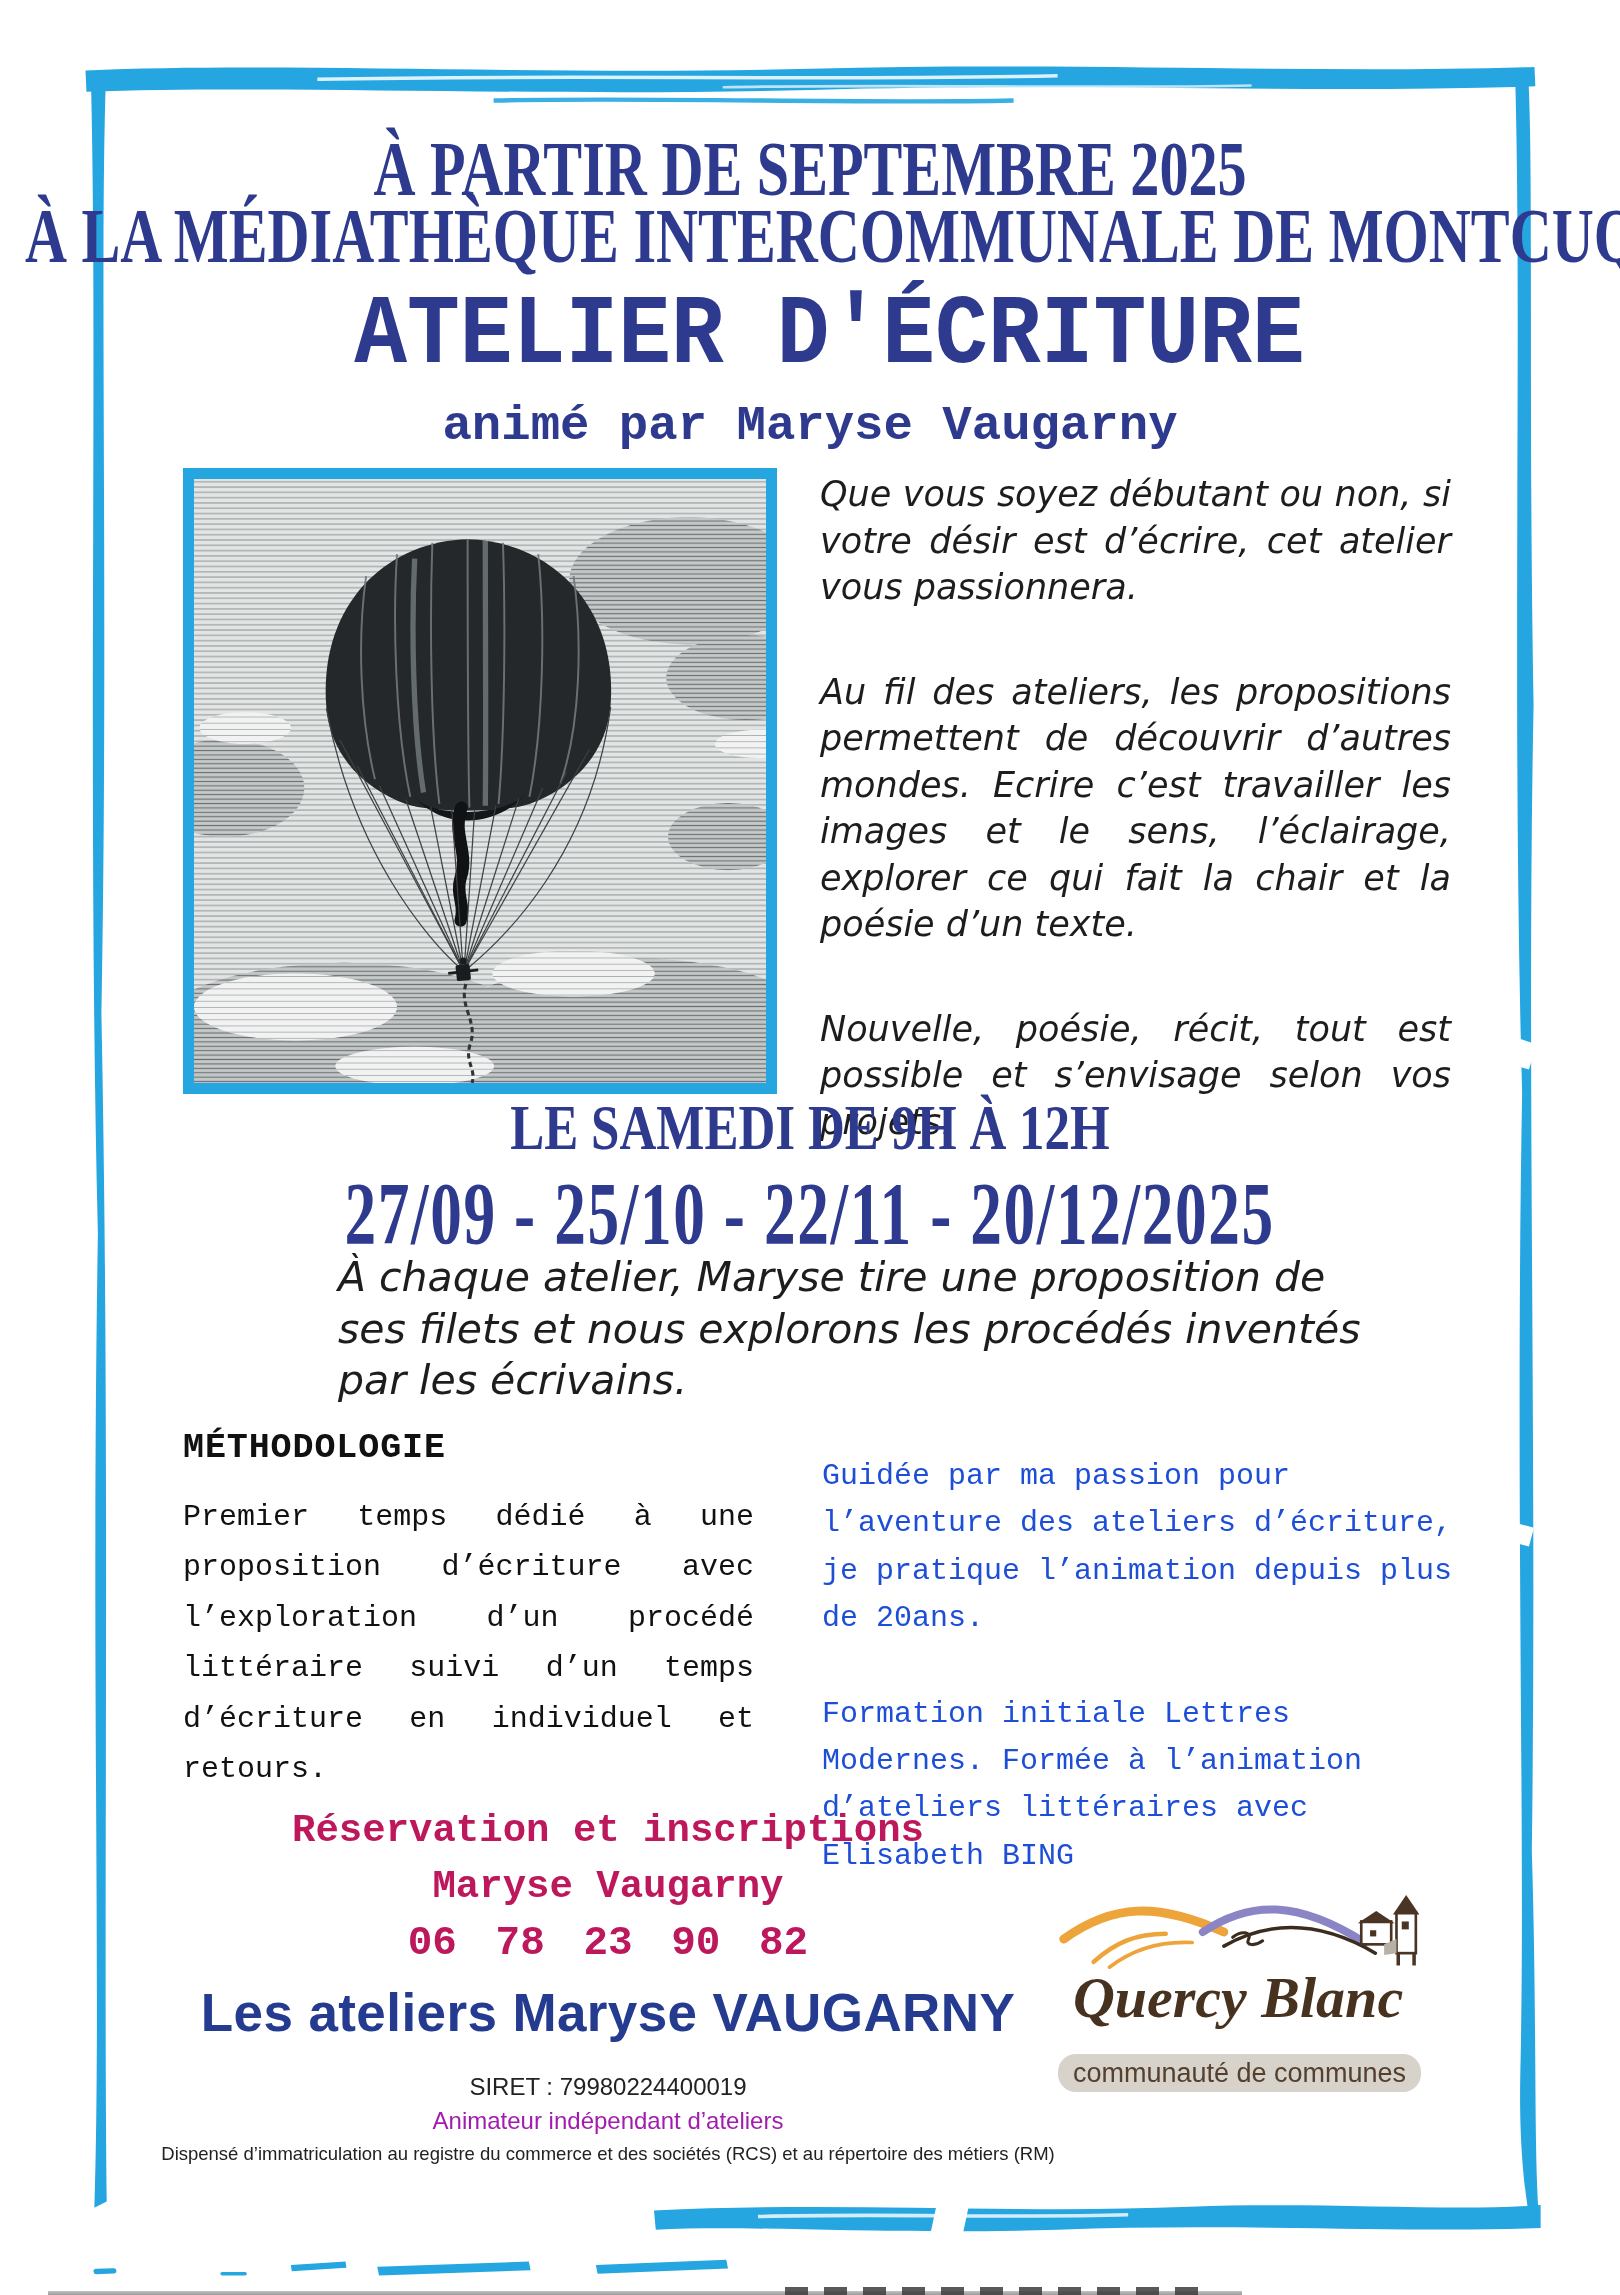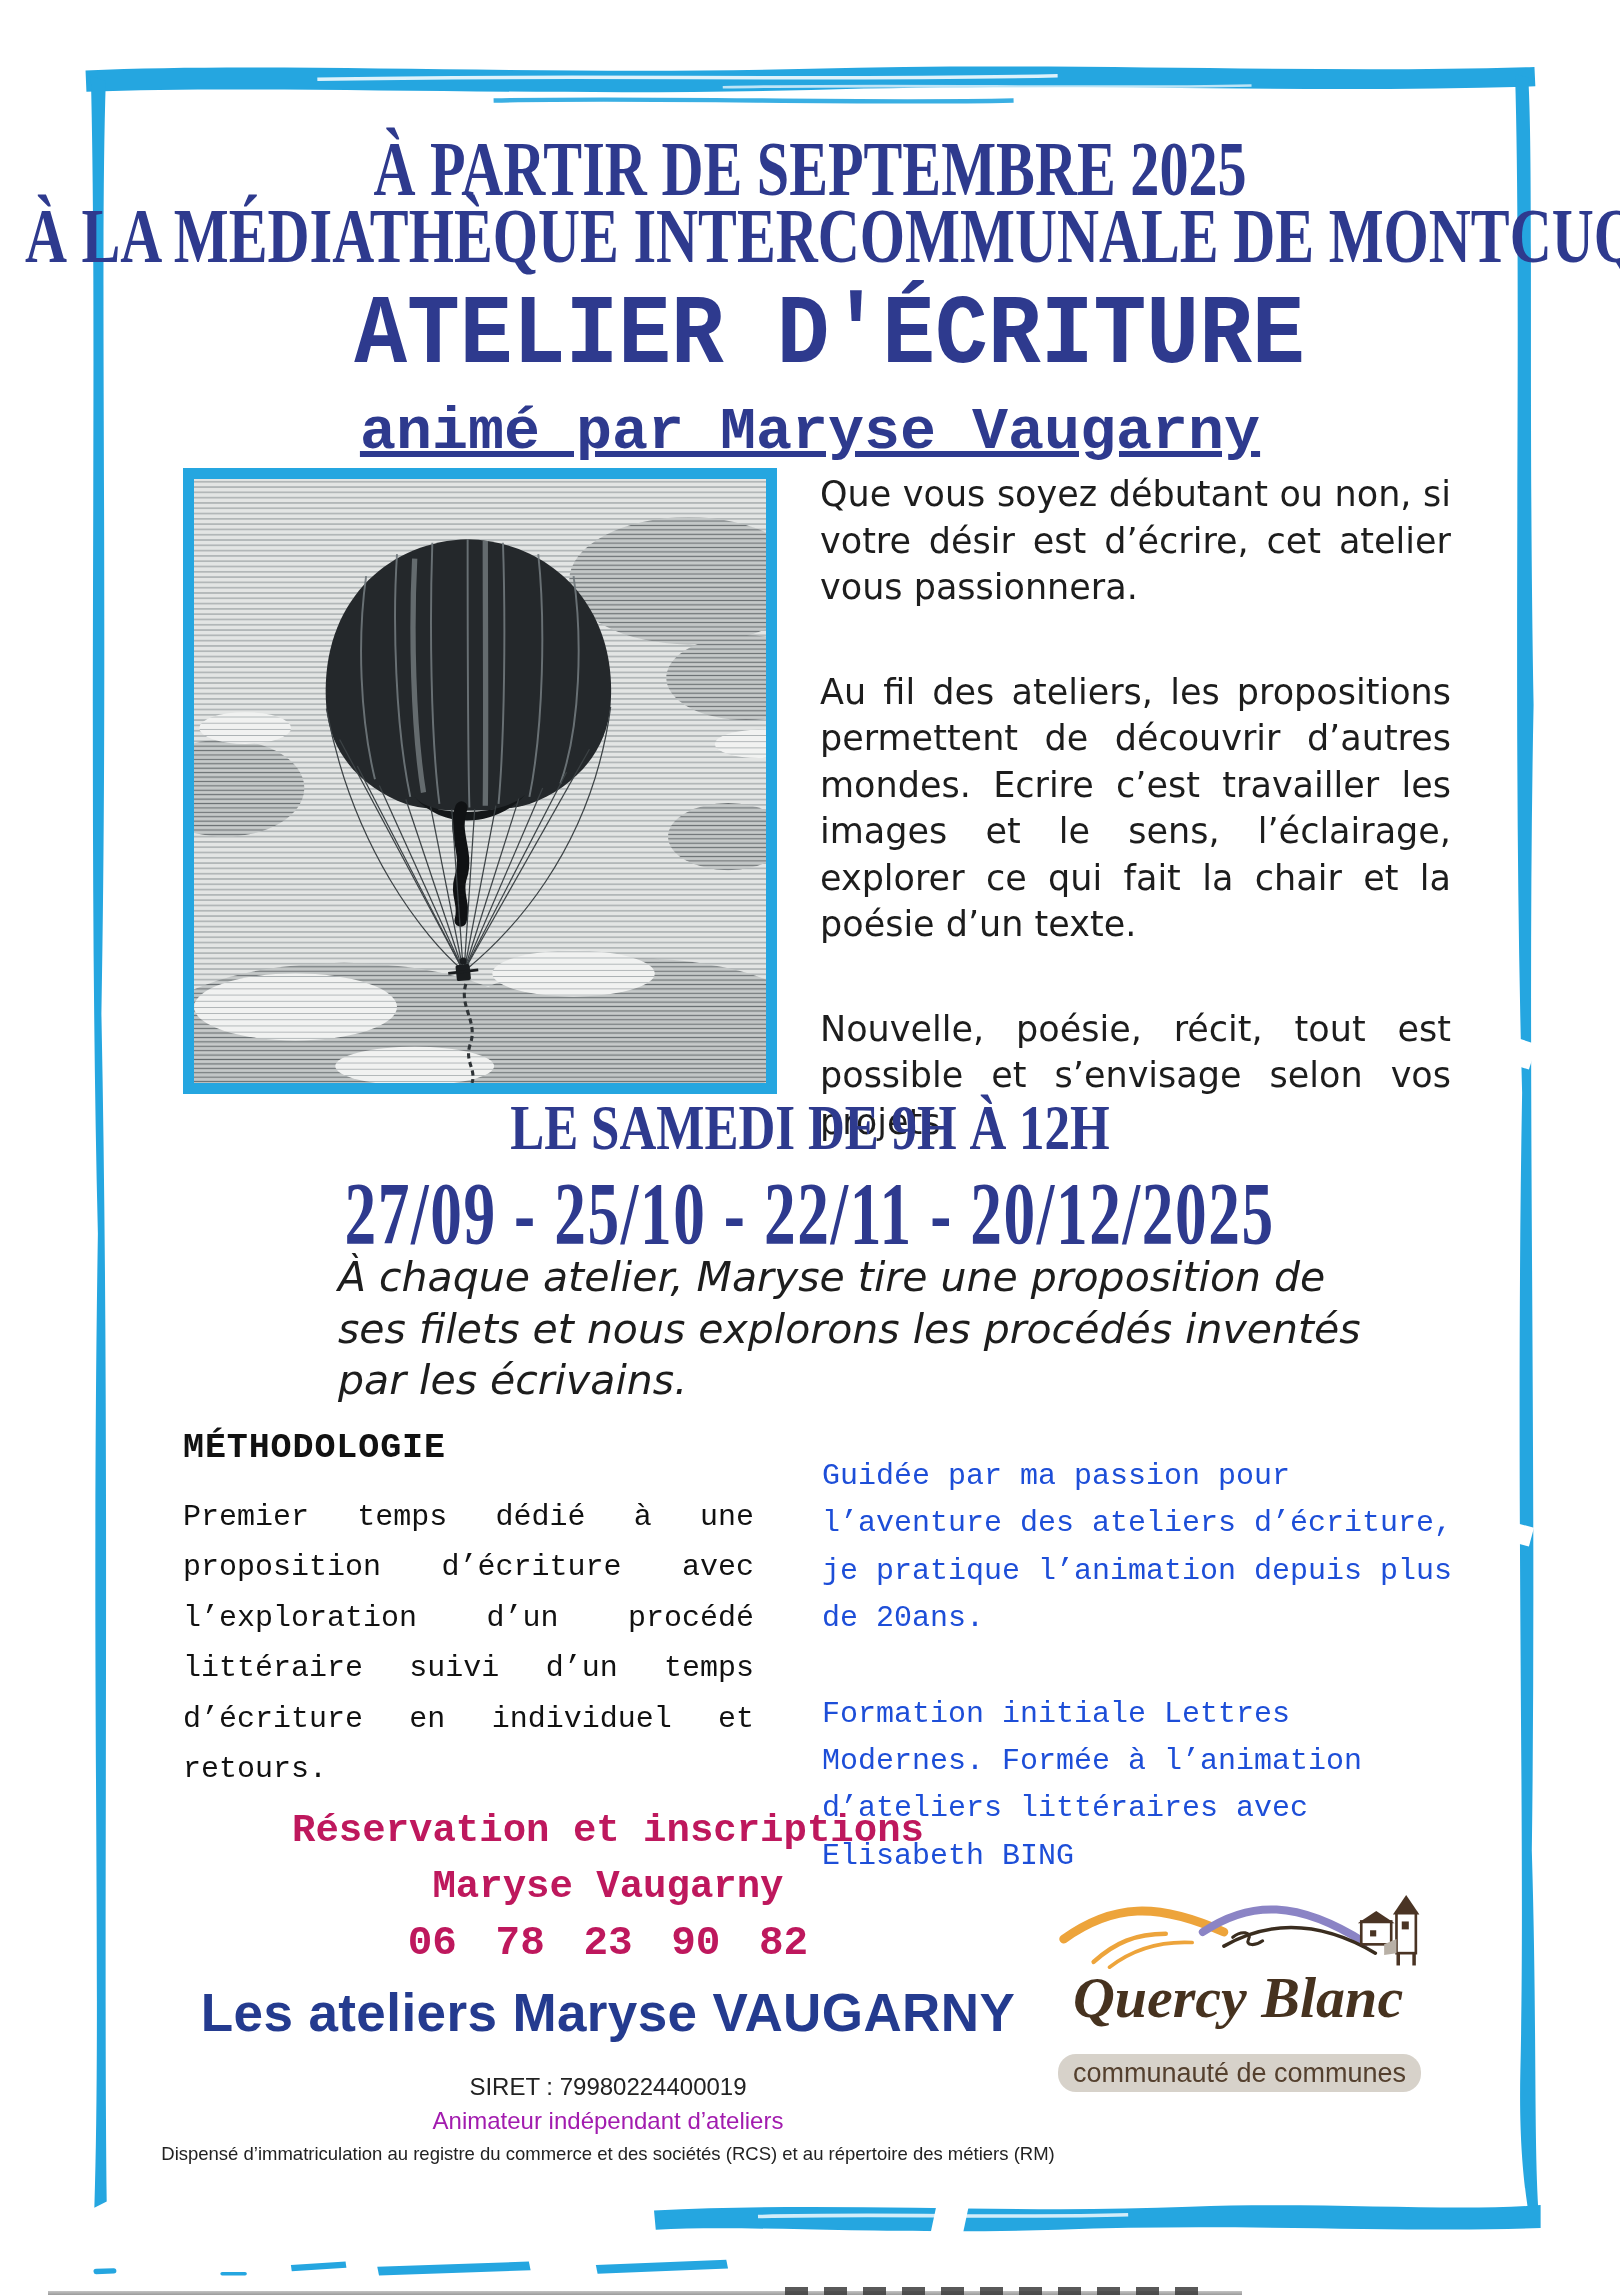--- a/index.html
+++ b/index.html
@@ -32,38 +32,38 @@
     font-weight:bold;
     font-size:88px;
     color:#2e3a8e;
     margin-left:39px;
   }
   .main-title .scaleblock{transform:scale(1,1.12);}
   .subtitle{
     top:398px;
     font-family:"Liberation Mono", monospace;
     font-weight:bold;
-    font-size:60px;
+    font-size:49px;
     color:#2e3a8e;
-    text-decoration:underline;
   }
 
   
   .figure{
     left:183px;top:468px;width:594px;height:626px;
     border:11.5px solid #25a6e0;
     box-sizing:border-box;
     background:#e3e5e4;
   }
   .figure svg{display:block;width:100%;height:100%;}
 
   
   .intro{
     left:820px;top:471px;width:631px;
     font-family:"DejaVu Sans", sans-serif;
+    font-style:italic;
     font-size:35px;line-height:1.33;
     text-align:justify;
     color:#1d1d1d;
   }
   .intro p{margin:0 0 58px 0;}
   .intro p:last-child{margin-bottom:8px;}
 
   
   .sched-head{top:1091px;font-size:51px;}
   .sched-head .scaleblock{transform:scale(1,1.25);}

